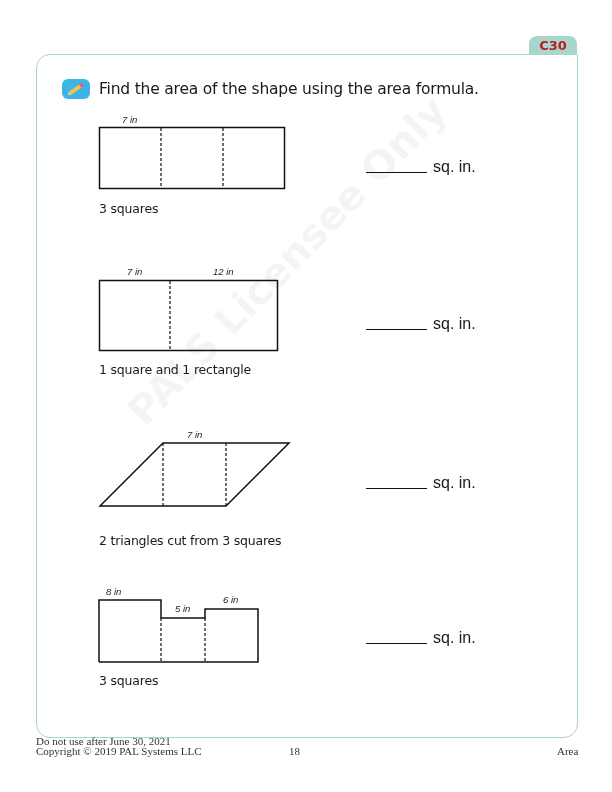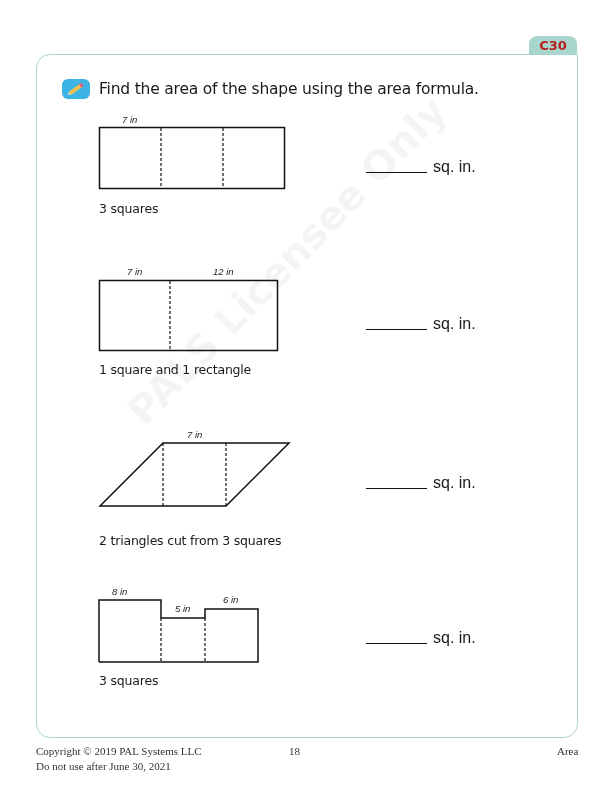--- a/index.html
+++ b/index.html
@@ -86,25 +86,25 @@
   <div class="unit">sq. in.</div>
 </div>
 
 <div class="lbl" style="left:187px;top:429px;">7 in</div>
 <div class="cap" style="left:99px;top:517px;margin-top:16px;">2 triangles cut from 3 squares</div>
 <div class="ans" style="left:366px;top:474px;">
   <div class="line"></div>
   <div class="unit">sq. in.</div>
 </div>
 
-<div class="lbl" style="left:112px;top:586px;">8 in</div>
+<div class="lbl" style="left:106px;top:586px;">8 in</div>
 <div class="lbl" style="left:175px;top:603px;">5 in</div>
 <div class="lbl" style="left:223px;top:594px;">6 in</div>
 <div class="cap" style="left:99px;top:673px;">3 squares</div>
 <div class="ans" style="left:366px;top:629px;">
   <div class="line"></div>
   <div class="unit">sq. in.</div>
 </div>
 
 <div class="foot" style="left:36px;top:745px;">Copyright © 2019 PAL Systems LLC</div>
-<div class="foot" style="left:36px;top:760px;">Do not use after June 30, 2021</div>
+<div class="foot" style="left:36px;top:735px;">Do not use after June 30, 2021</div>
 <div class="foot" style="left:289px;top:745px;">18</div>
 <div class="foot" style="left:557px;top:745px;text-align:center;">Area</div>
 
 </body></html>

